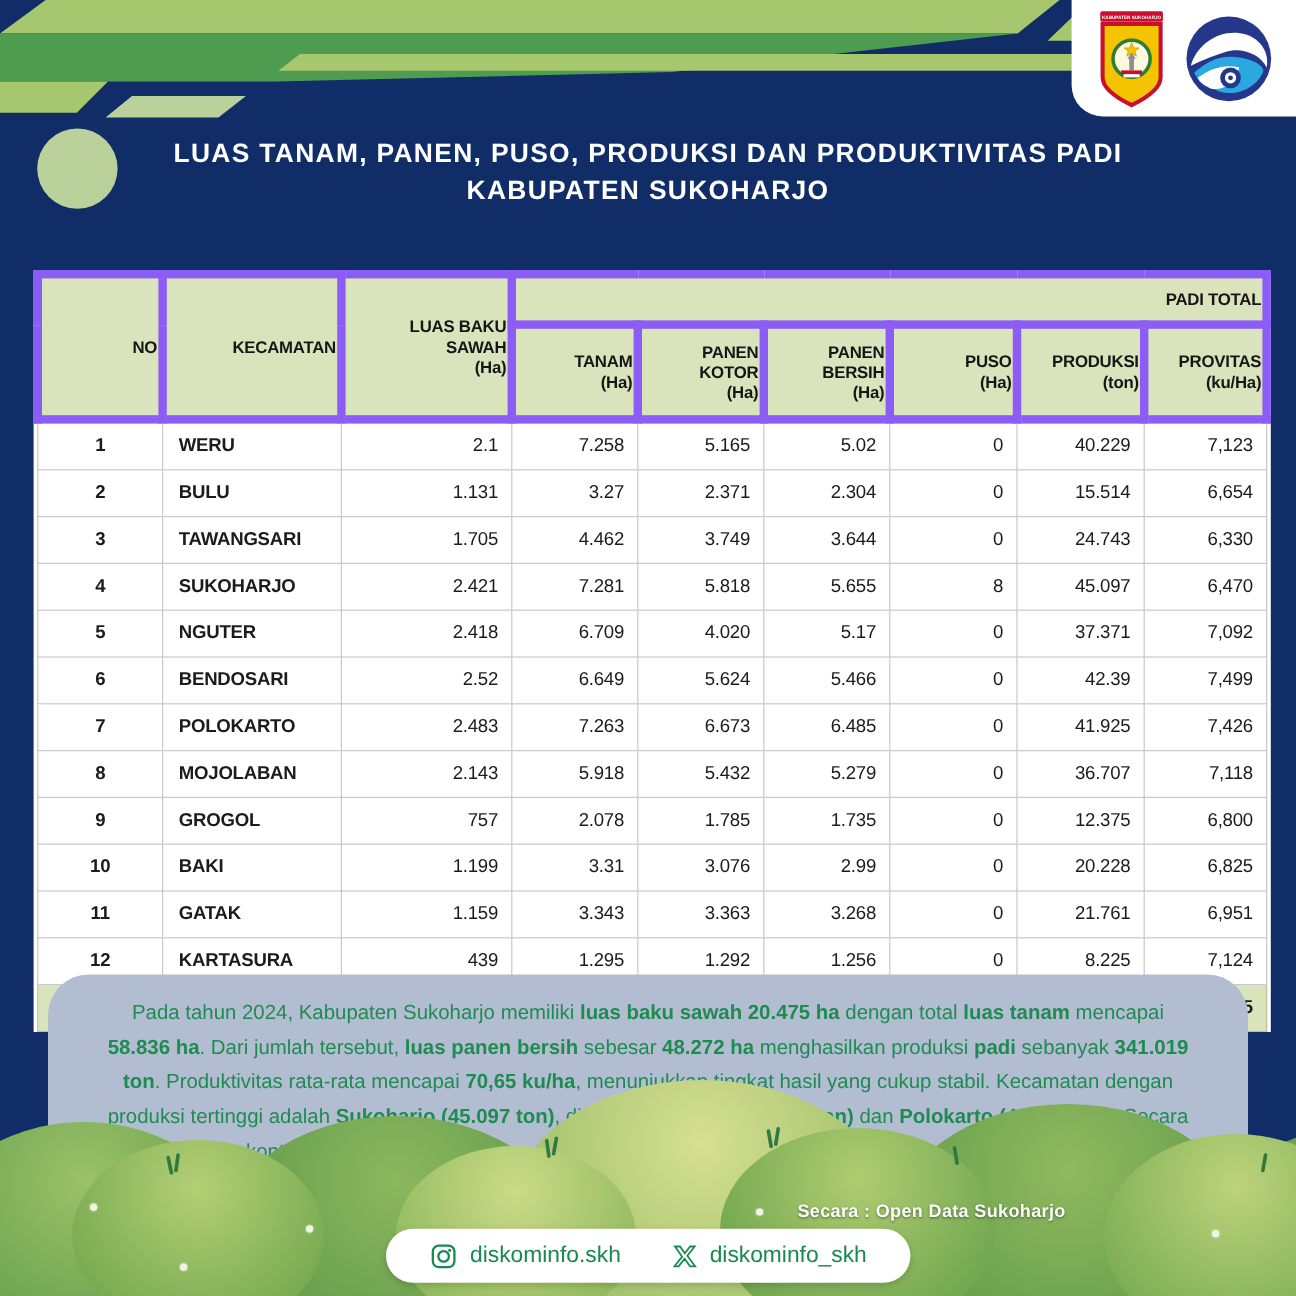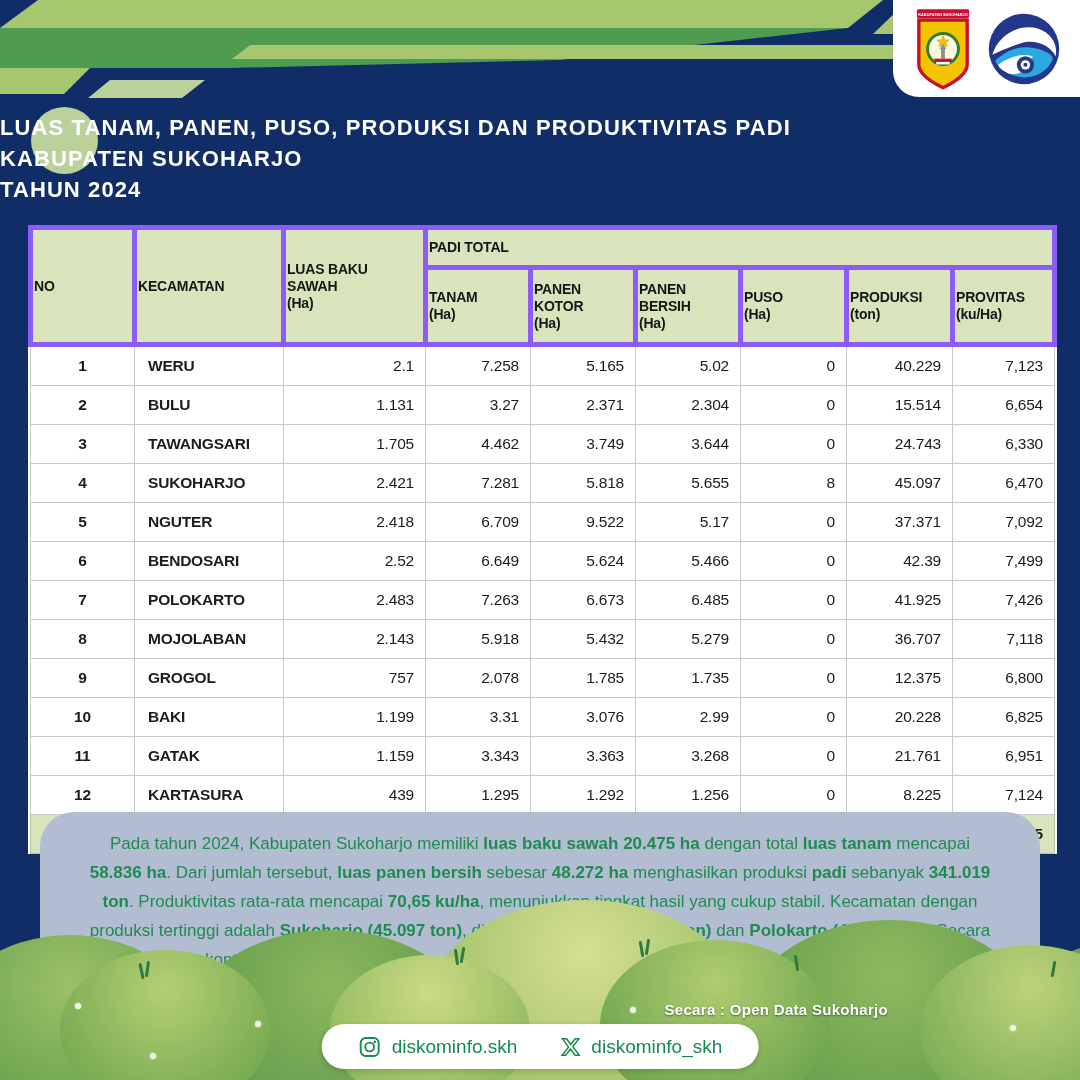--- a/index.html
+++ b/index.html
@@ -14,30 +14,30 @@
     position:absolute;left:31px;top:107px;width:67px;height:67px;border-radius:50%;
     background:#bad19c;z-index:1;
   }
   
   .logo-panel{
     position:absolute;top:0;left:893px;width:187px;height:97px;background:#ffffff;
     border-radius:0 0 0 26px;z-index:5;display:flex;align-items:center;justify-content:center;gap:16px;
   }
   
   .title-block{
-    position:absolute;top:112px;left:0;width:1080px;text-align:left;z-index:2;
+    position:absolute;top:112px;left:0;width:1080px;text-align:center;z-index:2;
     color:#ffffff;font-weight:700;
   }
   .title-line{font-size:22px;line-height:31px;letter-spacing:1.1px;}
   
   .table-wrap{position:absolute;left:28px;top:225px;width:1024px;z-index:2;}
   table.data{border-collapse:collapse;table-layout:fixed;width:1024px;background:#ffffff;}
   table.data th{
     background:#d9e3bc;color:#161616;font-weight:700;font-size:14px;line-height:17px;
-    border:5px solid #8b5cf6;text-align:left;vertical-align:middle;letter-spacing:-0.2px;
+    border:7px solid #8b5cf6;text-align:right;vertical-align:middle;letter-spacing:-0.2px;
   }
   .th-top{height:33px;font-size:15px;}
   .th-sub{height:70px;}
   .hlabel{display:inline-block;max-width:80px;}
   .hlabel-wide{display:inline-block;max-width:96px;}
   .hunit{display:block;font-weight:700;}
   table.data td{
     border:1px solid #c9c9c9;height:36px;font-size:15.5px;color:#1b1b1b;
     background:#ffffff;letter-spacing:-0.2px;
   }
@@ -118,21 +118,20 @@
       <path d="M14,72 C30,60 46,56 62,60 C58,80 40,88 28,84 C20,80 16,77 14,72 Z" fill="#ffffff"></path>
       <circle cx="52" cy="72" r="12" fill="#25378b"></circle>
       <circle cx="52" cy="72" r="6.5" fill="#ffffff"></circle>
       <circle cx="52" cy="72" r="2.8" fill="#25378b"></circle>
     </svg>
   </div>
 
   <div class="title-block">
     <div class="title-line">LUAS TANAM, PANEN, PUSO, PRODUKSI DAN PRODUKTIVITAS PADI</div>
     <div class="title-line">KABUPATEN SUKOHARJO</div>
-    <div class="title-line">TAHUN 2024</div>
   </div>
 
   <div class="table-wrap">
     <table class="data">
       <colgroup>
         <col style="width:104px">
           <col style="width:149px">
           <col style="width:142px">
         <col style="width:105px">
           <col style="width:105px">
@@ -221,21 +220,21 @@
             <td class="c-num">5.655</td>
             <td class="c-num">8</td>
             <td class="c-num">45.097</td>
             <td class="c-num">6,470</td>
           </tr>
           <tr>
             <td class="c-no">5</td>
             <td class="c-name">NGUTER</td>
             <td class="c-num">2.418</td>
             <td class="c-num">6.709</td>
-            <td class="c-num">9.522</td>
+            <td class="c-num">4.020</td>
             <td class="c-num">5.17</td>
             <td class="c-num">0</td>
             <td class="c-num">37.371</td>
             <td class="c-num">7,092</td>
           </tr>
           <tr>
             <td class="c-no">6</td>
             <td class="c-name">BENDOSARI</td>
             <td class="c-num">2.52</td>
             <td class="c-num">6.649</td>

